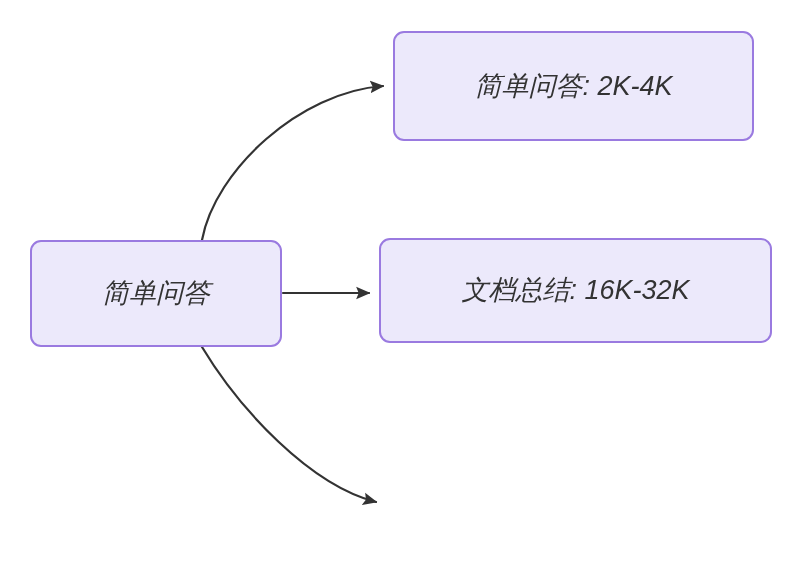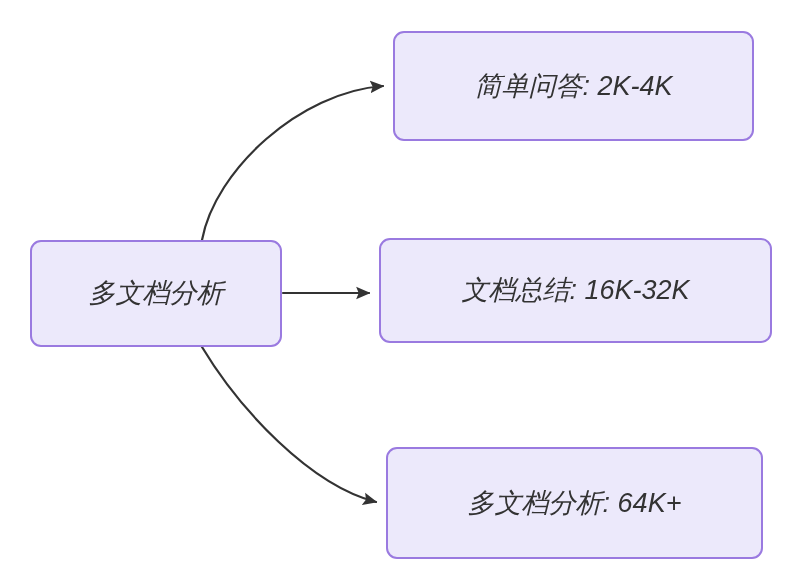--- a/index.html
+++ b/index.html
@@ -84,28 +84,25 @@
     </defs>
 
     <path d="M 202 240 C 215 170 300 92 383 86" fill="none" stroke="#333333" stroke-width="2.2" stroke-linecap="round" marker-end="url(#arrow-head)"></path>
 
     <path d="M 283 293 L 369 293" fill="none" stroke="#333333" stroke-width="2.2" stroke-linecap="round" marker-end="url(#arrow-head)"></path>
 
     <path d="M 202 347 C 240 410 310 485 376 502" fill="none" stroke="#333333" stroke-width="2.2" stroke-linecap="round" marker-end="url(#arrow-head)"></path>
   </svg>
 
   <div class="node" id="node-root">
-    <span class="node-label">多文档分析</span>
+    <span class="node-label">简单问答</span>
   </div>
 
   <div class="node" id="node-simple-qa">
     <span class="node-label">简单问答: 2K-4K</span>
   </div>
 
   <div class="node" id="node-doc-summary">
     <span class="node-label">文档总结: 16K-32K</span>
   </div>
 
-  <div class="node" id="node-multi-doc">
-    <span class="node-label">多文档分析: 64K+</span>
-  </div>
 
 </div>
 
 </body></html>

